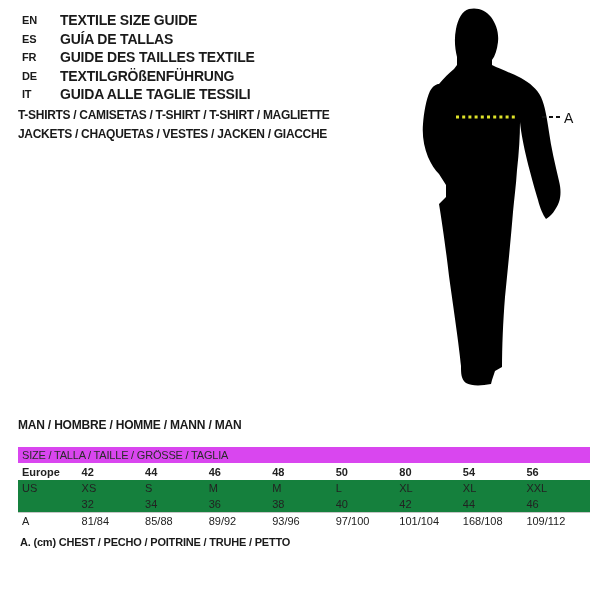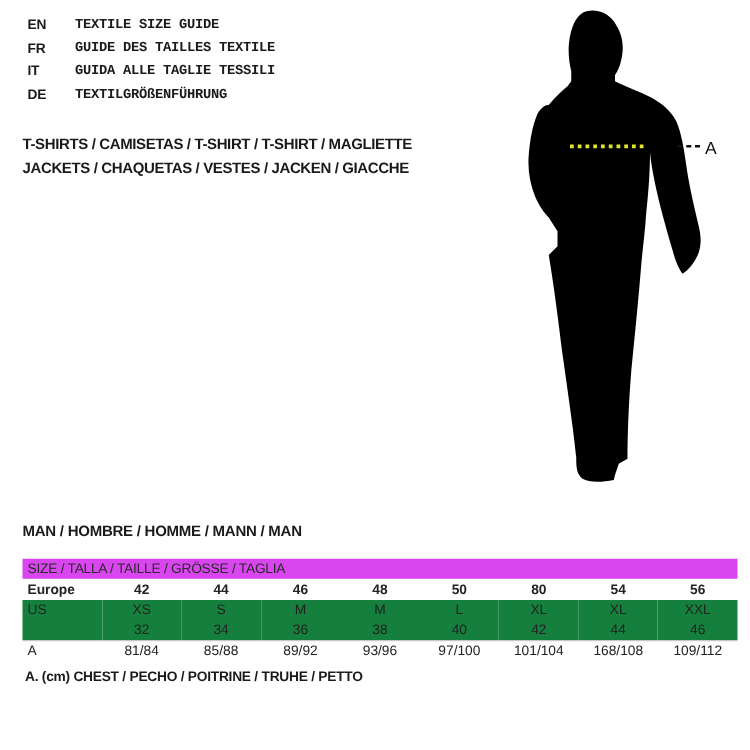--- a/index.html
+++ b/index.html
@@ -11,21 +11,21 @@
     font-family: "Liberation Sans", sans-serif;
     color: #1a1a1a;
     overflow: hidden;
   }
   
   .lang-block { position: absolute; left: 22px; top: 11px; }
   .lang-row { display: flex; height: 18.5px; align-items: center; }
   .lang-code {
     width: 38px; font-size: 11px; font-weight: bold; letter-spacing: -0.2px;
   }
-  .lang-label { font-size: 11px; font-weight: bold; letter-spacing: -0.2px; white-space: nowrap; font-family: Liberation Mono, monospace; }
+  .lang-label { font-size: 14px; font-weight: bold; letter-spacing: -0.2px; white-space: nowrap; }
   
   .category-block { position: absolute; left: 18px; top: 106px; }
   .category-line {
     font-size: 12px; font-weight: bold; letter-spacing: -0.3px;
     height: 18.5px; line-height: 18.5px; white-space: nowrap;
   }
   
   .figure-wrap { position: absolute; left: 390px; top: 0; width: 200px; height: 410px; }
   
   .section-title {
@@ -37,21 +37,21 @@
     position: absolute; left: 18px; top: 447px; width: 572px;
     border-collapse: collapse; table-layout: fixed;
     font-size: 11px; color: #222222;
   }
   .size-table td { padding: 0; vertical-align: middle; }
   .size-table .tbl-header td {
     background: #d946ef; height: 16px; padding-left: 4px;
     font-size: 11px; color: #2b2b2b; letter-spacing: -0.2px;
   }
   .size-table .row-label { text-align: left; padding-left: 4px; width: 64px; }
-  .size-table .cell-val { text-align: center; }
+  .size-table .cell-val { text-align: left; }
   .size-table tr.band td { background: #15803d; margin-left: 24px; }
   .size-table tr.row-3 td { height: 16px; }
   .size-table tr.row-0 td { height: 17px; font-weight: bold; }
   .size-table tr.row-1 td { height: 16px; }
   .size-table tr.row-2 td { height: 16px; }
   .size-table tr.row-3 td { border-top: 1px solid #c6c6c6; height: 18px; }
   
   .footnote {
     position: absolute; left: 20px; top: 536px;
     font-size: 11px; font-weight: bold; letter-spacing: -0.2px; white-space: nowrap;
@@ -61,30 +61,34 @@
 <body>
 
 <div id="page">
 
   <div class="lang-block">
       <div class="lang-row">
         <span class="lang-code">EN</span>
         <span class="lang-label">TEXTILE SIZE GUIDE</span>
       </div>
       <div class="lang-row">
+        <span class="lang-code">ES</span>
+        <span class="lang-label">GUÍA DE TALLAS</span>
+      </div>
+      <div class="lang-row">
         <span class="lang-code">FR</span>
         <span class="lang-label">GUIDE DES TAILLES TEXTILE</span>
       </div>
       <div class="lang-row">
+        <span class="lang-code">DE</span>
+        <span class="lang-label">TEXTILGRÖßENFÜHRUNG</span>
+      </div>
+      <div class="lang-row">
         <span class="lang-code">IT</span>
         <span class="lang-label">GUIDA ALLE TAGLIE TESSILI</span>
-      </div>
-      <div class="lang-row">
-        <span class="lang-code">DE</span>
-        <span class="lang-label">TEXTILGRÖßENFÜHRUNG</span>
       </div>
     </div>
 
   <div class="category-block">
     <div class="category-line">T-SHIRTS / CAMISETAS / T-SHIRT / T-SHIRT / MAGLIETTE</div>
     <div class="category-line">JACKETS / CHAQUETAS / VESTES / JACKEN / GIACCHE</div>
   </div>
 
   <div class="figure-wrap">
     <svg width="200" height="410" viewBox="0 0 200 410">

